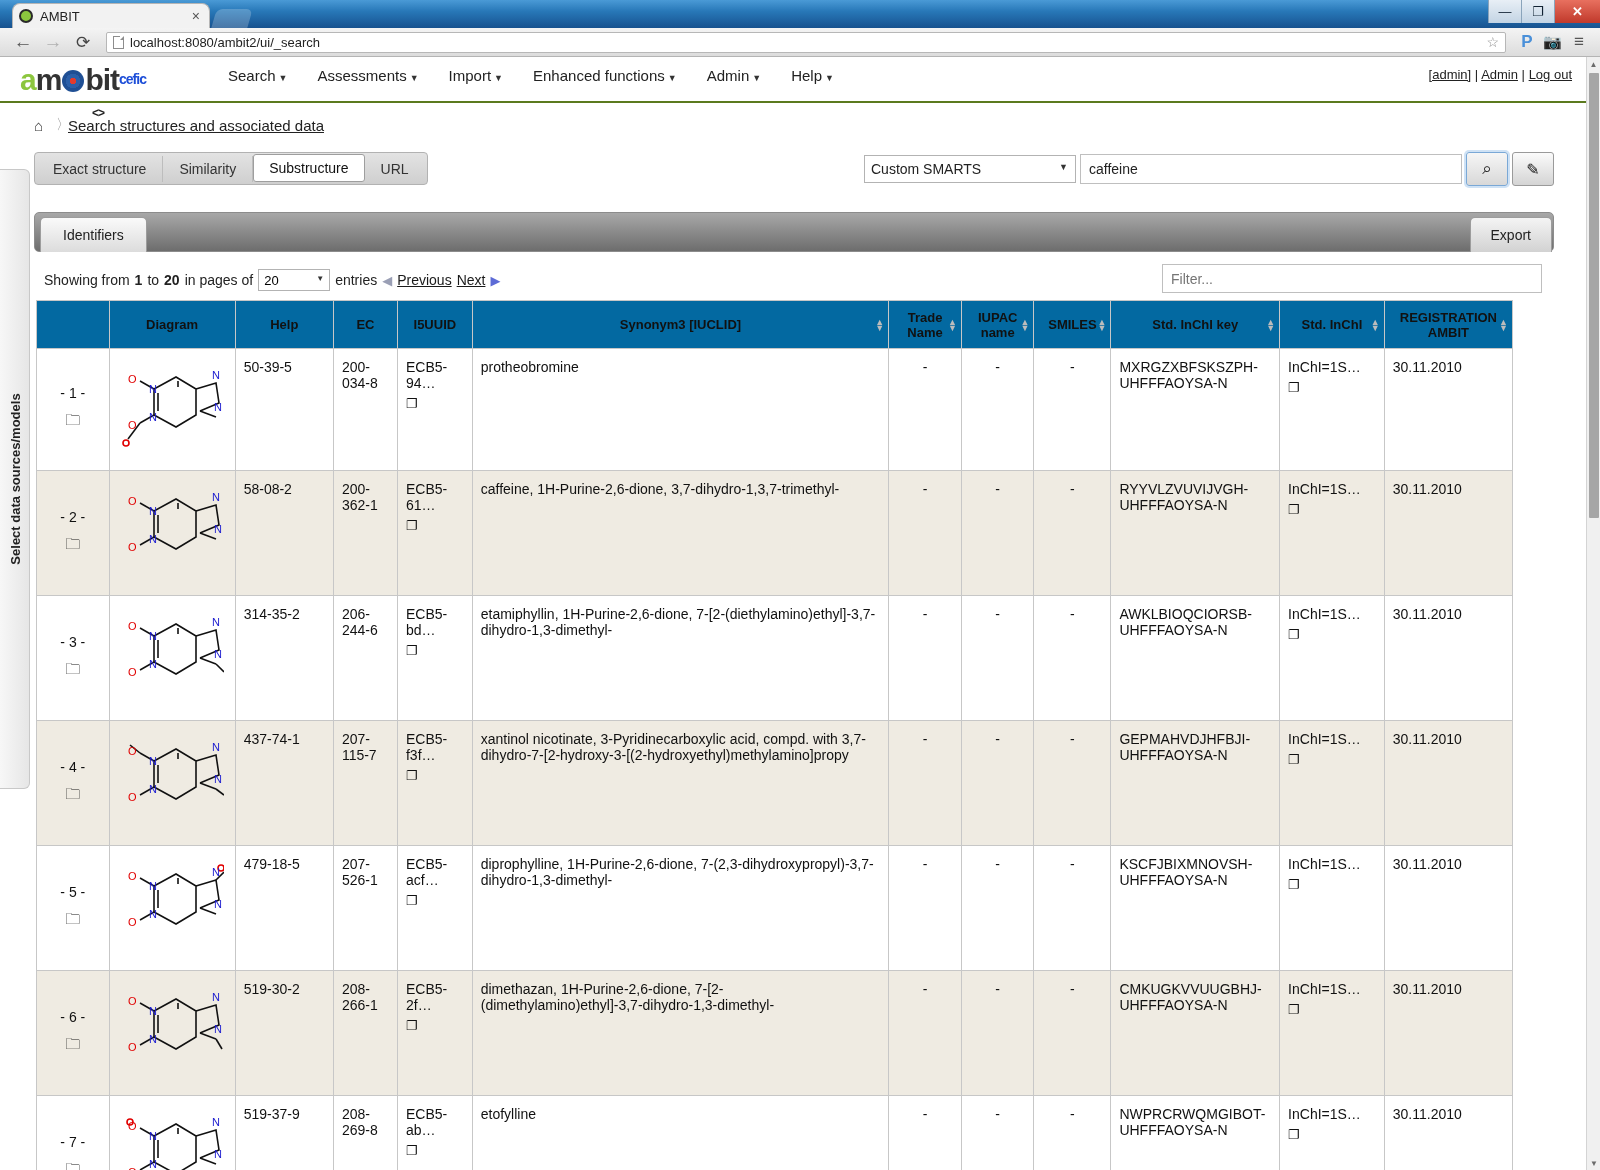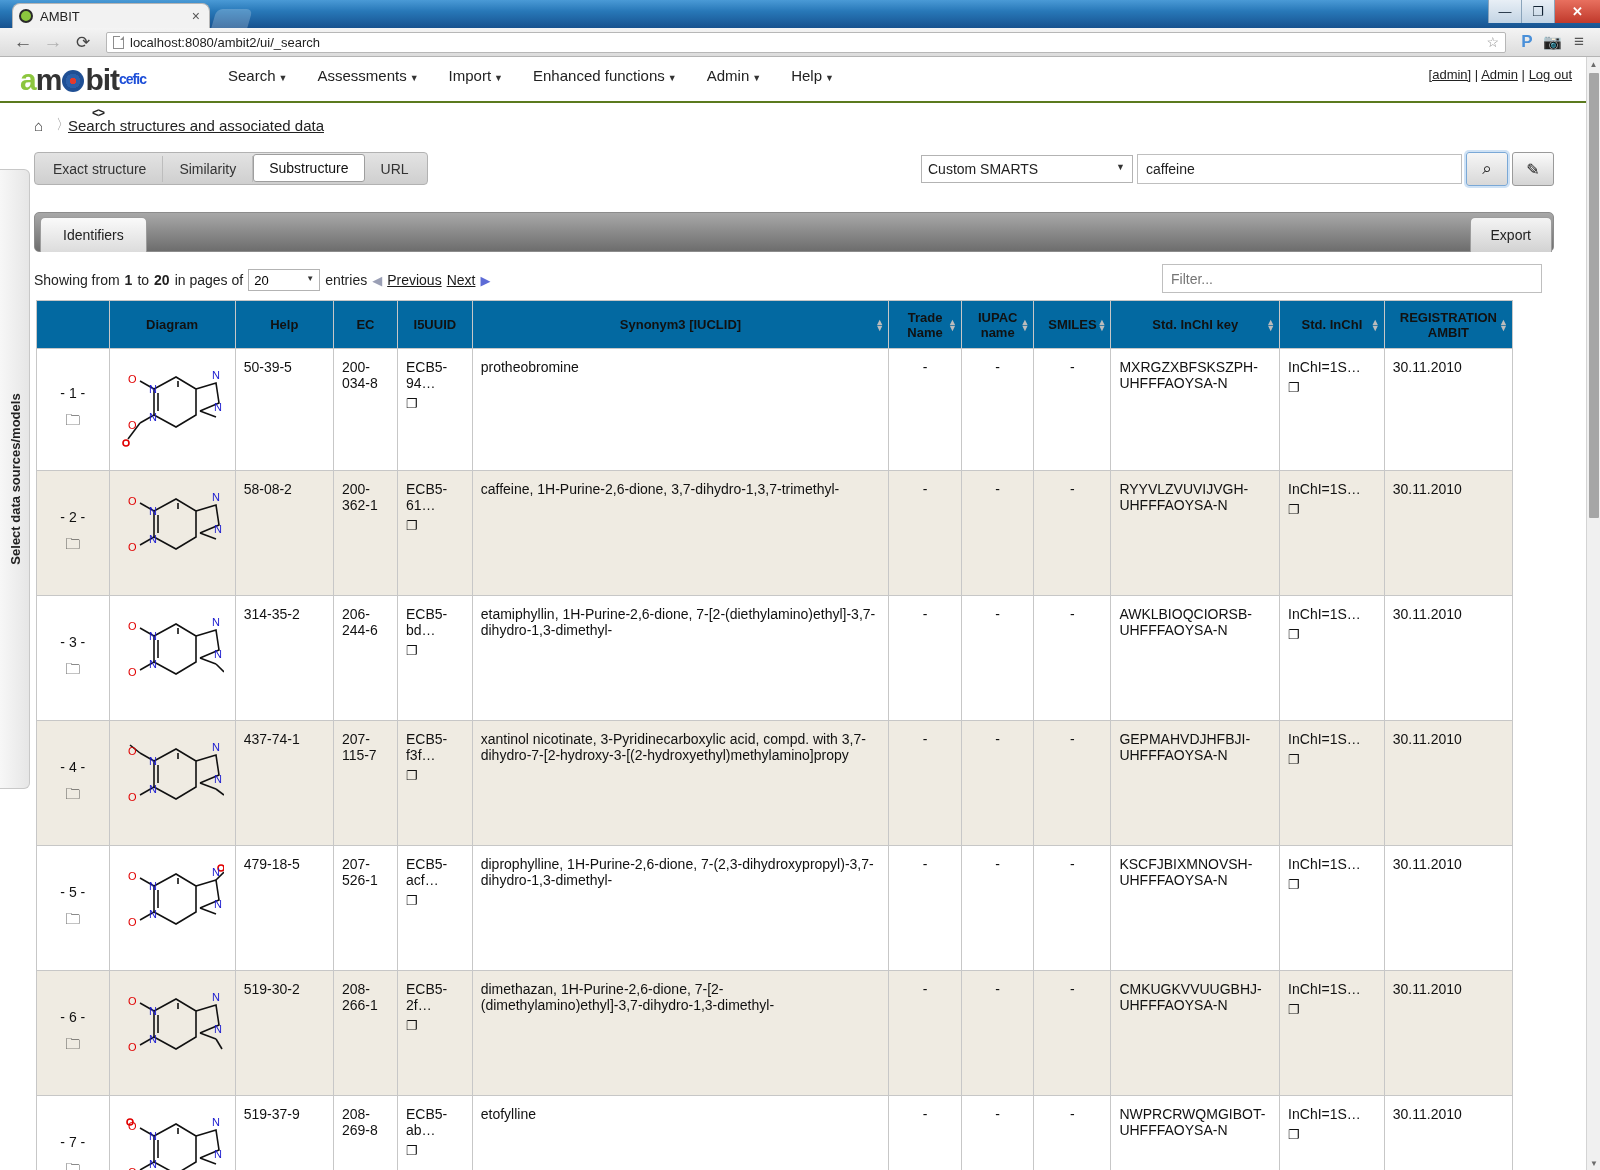--- a/index.html
+++ b/index.html
@@ -112,21 +112,21 @@
   .searchbar{position:absolute;right:0;top:0;display:flex;align-items:center;gap:4px;}
   .smarts-select{
     width:212px;height:28px;font-size:14px;color:#222;background:#fff;
     border:1px solid #b3b3b3;padding:2px 6px;
     font-family:"Liberation Sans",sans-serif;
     -webkit-appearance:none;appearance:none;
     background-image:linear-gradient(#fff,#fff);
   }
   .sel-wrap{position:relative;}
   .sel-wrap:after{content:"▼";position:absolute;right:8px;top:7px;font-size:9px;color:#333;pointer-events:none;}
-  .q-input{width:325px;height:30px;font-size:14px;color:#222;border:1px solid #bfbfbf;padding:0 8px;
+  .q-input{width:382px;height:30px;font-size:14px;color:#222;border:1px solid #bfbfbf;padding:0 8px;
     font-family:"Liberation Sans",sans-serif;}
   .sq-btn{width:42px;height:34px;border:1px solid #7aa8d6;border-radius:3px;
     background:linear-gradient(#f6f6f6,#d8d8d8);display:flex;align-items:center;justify-content:center;
     font-size:17px;color:#111;cursor:pointer;box-shadow:0 0 0 2px #cfe2f5;}
   .edit-btn{width:42px;height:34px;border:1px solid #9a9a9a;border-radius:3px;
     background:linear-gradient(#fbfbfb,#d4d4d4);display:flex;align-items:center;justify-content:center;
     font-size:16px;color:#111;cursor:pointer;}
 
   
   .idbar{
@@ -141,21 +141,21 @@
     display:flex;align-items:center;font-size:14px;color:#222;cursor:pointer;
   }
   .exportbtn{
     position:absolute;right:1px;top:4px;height:35px;padding:0 20px;
     background:linear-gradient(#f4f4f4,#d2d2d2);
     border:1px solid #9c9c9c;border-bottom:none;border-radius:5px 5px 0 0;
     display:flex;align-items:center;font-size:14px;color:#222;cursor:pointer;
   }
 
   .tablehead-ctl{position:relative;height:44px;margin-top:4px;}
-  .showing{position:absolute;left:0;top:13px;font-size:14px;color:#222;white-space:nowrap;display:flex;align-items:center;gap:5px;}
+  .showing{position:absolute;left:10px;top:13px;font-size:14px;color:#222;white-space:nowrap;display:flex;align-items:center;gap:5px;}
   .showing b{font-weight:bold;}
   .pagesize{width:72px;height:22px;font-size:13px;border:1px solid #b3b3b3;background:#fff;
     -webkit-appearance:none;appearance:none;padding-left:5px;font-family:"Liberation Sans",sans-serif;}
   .ps-wrap{position:relative;display:inline-block;}
   .ps-wrap:after{content:"▼";position:absolute;right:6px;top:5px;font-size:8px;color:#333;pointer-events:none;}
   .pager-l{color:#9a9fb5;font-size:13px;}
   .pager-r{color:#5d6bd6;font-size:13px;}
   .showing a{color:#1a1a1a;text-decoration:underline;cursor:pointer;}
   .filter-input{position:absolute;right:12px;top:8px;width:380px;height:29px;border:1px solid #bfbfbf;
     font-size:14px;padding:0 8px;color:#222;font-family:"Liberation Sans",sans-serif;}

